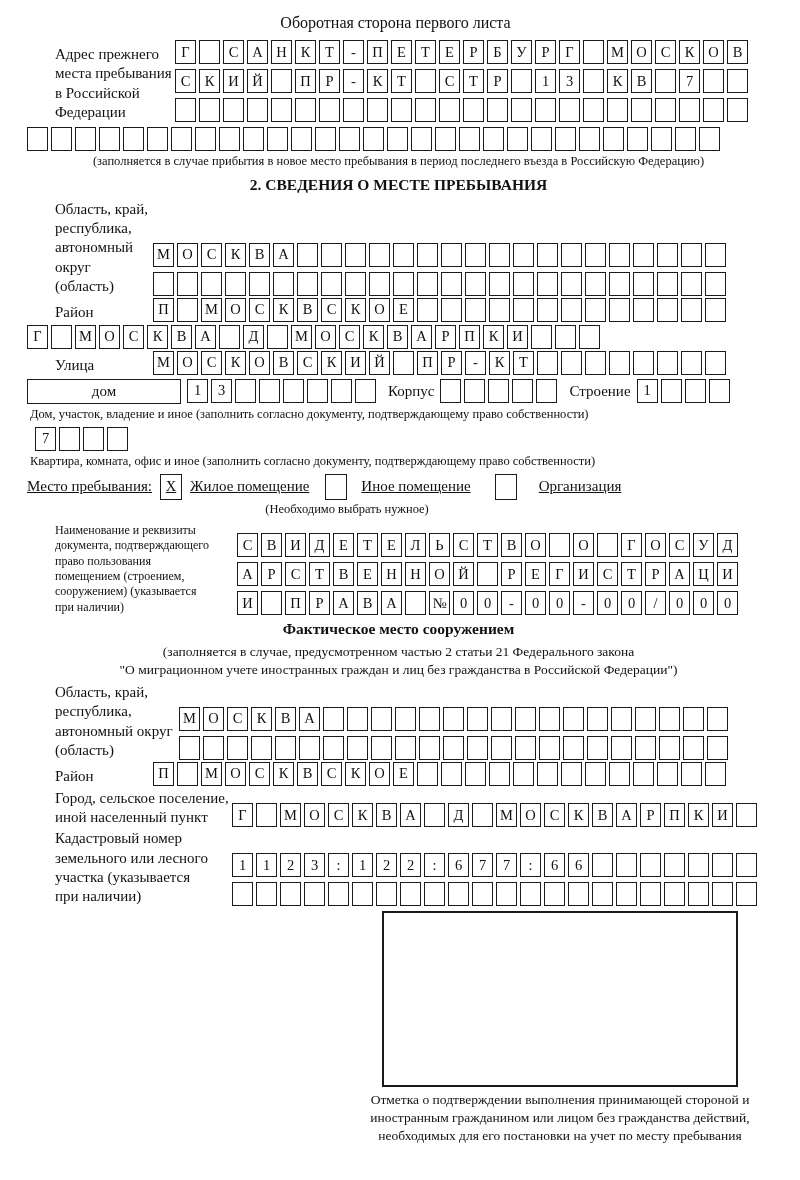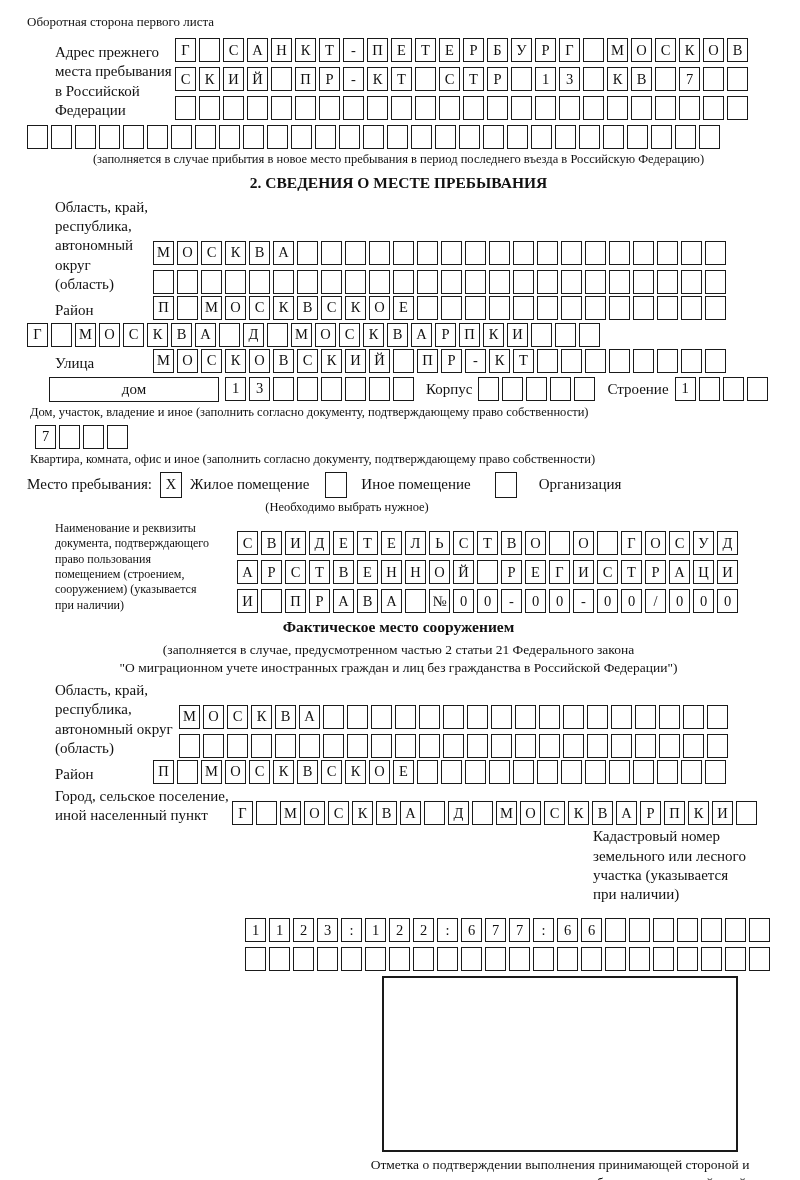--- a/index.html
+++ b/index.html
@@ -2,21 +2,21 @@
 <html><head>
 <meta charset="utf-8">
 <style>
   html,body{margin:0;padding:0;background:#fff;}
   body{
     width:800px;height:1180px;box-sizing:border-box;
     padding:14px 30px 8px 27px;
     font-family:"Liberation Serif","DejaVu Serif",serif;
     color:#111;overflow:hidden;
   }
-  .corner{text-align:left;font-size:13px;padding-right:6px;}
+  .corner{text-align:center;font-size:16px;padding-right:6px;}
   .field{display:flex;align-items:flex-end;}
   .flabel{flex:0 0 auto;box-sizing:border-box;padding-left:28px;font-size:15px;line-height:1.28;white-space:pre-line;}
   .w148{width:148px;} .w126{width:126px;} .w152{width:152px;}
   .w210{width:210px;} .w205{width:205px;}
   .cellrows{display:flex;flex-direction:column;gap:5px;}
   .cells{display:flex;gap:3px;flex:0 0 auto;}
   .cell{
     flex:0 0 auto;width:19px;height:22px;border:1.5px solid #1a1a1a;
     display:flex;align-items:center;justify-content:center;
     font-size:14.5px;font-family:"Liberation Serif","DejaVu Serif",serif;
@@ -303,21 +303,21 @@
       <span class="cell"></span>
       <span class="cell"></span>
       <span class="cell"></span>
       <span class="cell"></span>
       <span class="cell"></span>
       <span class="cell"></span>
     </div>
 </div>
 
 <div class="houserow" style="margin-top:4px;">
-  <div class="bigbox" style="width:170px;margin-left:22px;">дом</div>
+  <div class="bigbox" style="width:154px;">дом</div>
   <div class="cells" style="margin-left:6px;">
       <span class="cell">1</span>
       <span class="cell">3</span>
       <span class="cell"></span>
       <span class="cell"></span>
       <span class="cell"></span>
       <span class="cell"></span>
       <span class="cell"></span>
       <span class="cell"></span>
     </div>
@@ -342,21 +342,21 @@
 <div class="houserow" style="margin-top:5px;">
   <div class="cells" style="margin-left:8px;">
       <span class="cell">7</span>
       <span class="cell"></span>
       <span class="cell"></span>
       <span class="cell"></span>
     </div>
 </div>
 <div class="note" style="margin-top:3px;padding-left:3px;">Квартира, комната, офис и иное (заполнить согласно документу, подтверждающему право собственности)</div>
 
-<div class="stayrow" style="margin-top:5px;">
+<div class="stayrow" style="margin-top:5px;text-decoration:underline;">
   <span>Место пребывания:</span>
   <span class="cell" style="width:20px;height:24px;margin-left:8px;">X</span>
   <span style="margin-left:8px;">Жилое помещение</span>
   <span class="cell" style="width:20px;height:24px;margin-left:16px;"></span>
   <span style="margin-left:14px;">Иное помещение</span>
   <span class="cell" style="width:20px;height:24px;margin-left:24px;"></span>
   <span style="margin-left:22px;">Организация</span>
 </div>
 <div class="note" style="margin-top:2px;width:640px;text-align:center;">(Необходимо выбрать нужное)</div>
 
@@ -555,21 +555,21 @@
       <span class="cell">В</span>
       <span class="cell">А</span>
       <span class="cell">Р</span>
       <span class="cell">П</span>
       <span class="cell">К</span>
       <span class="cell">И</span>
       <span class="cell"></span>
     </div>
 </div>
 
-<div class="field" style="margin-top:2px;flex-direction:column;">
+<div class="field" style="margin-top:2px;">
   <div class="flabel w205">Кадастровый номер
 земельного или лесного
 участка (указывается
 при наличии)</div>
   <div class="cellrows" style="margin-top:14px;">
     <div class="cells">
         <span class="cell">1</span>
         <span class="cell">1</span>
         <span class="cell">2</span>
         <span class="cell">3</span>

